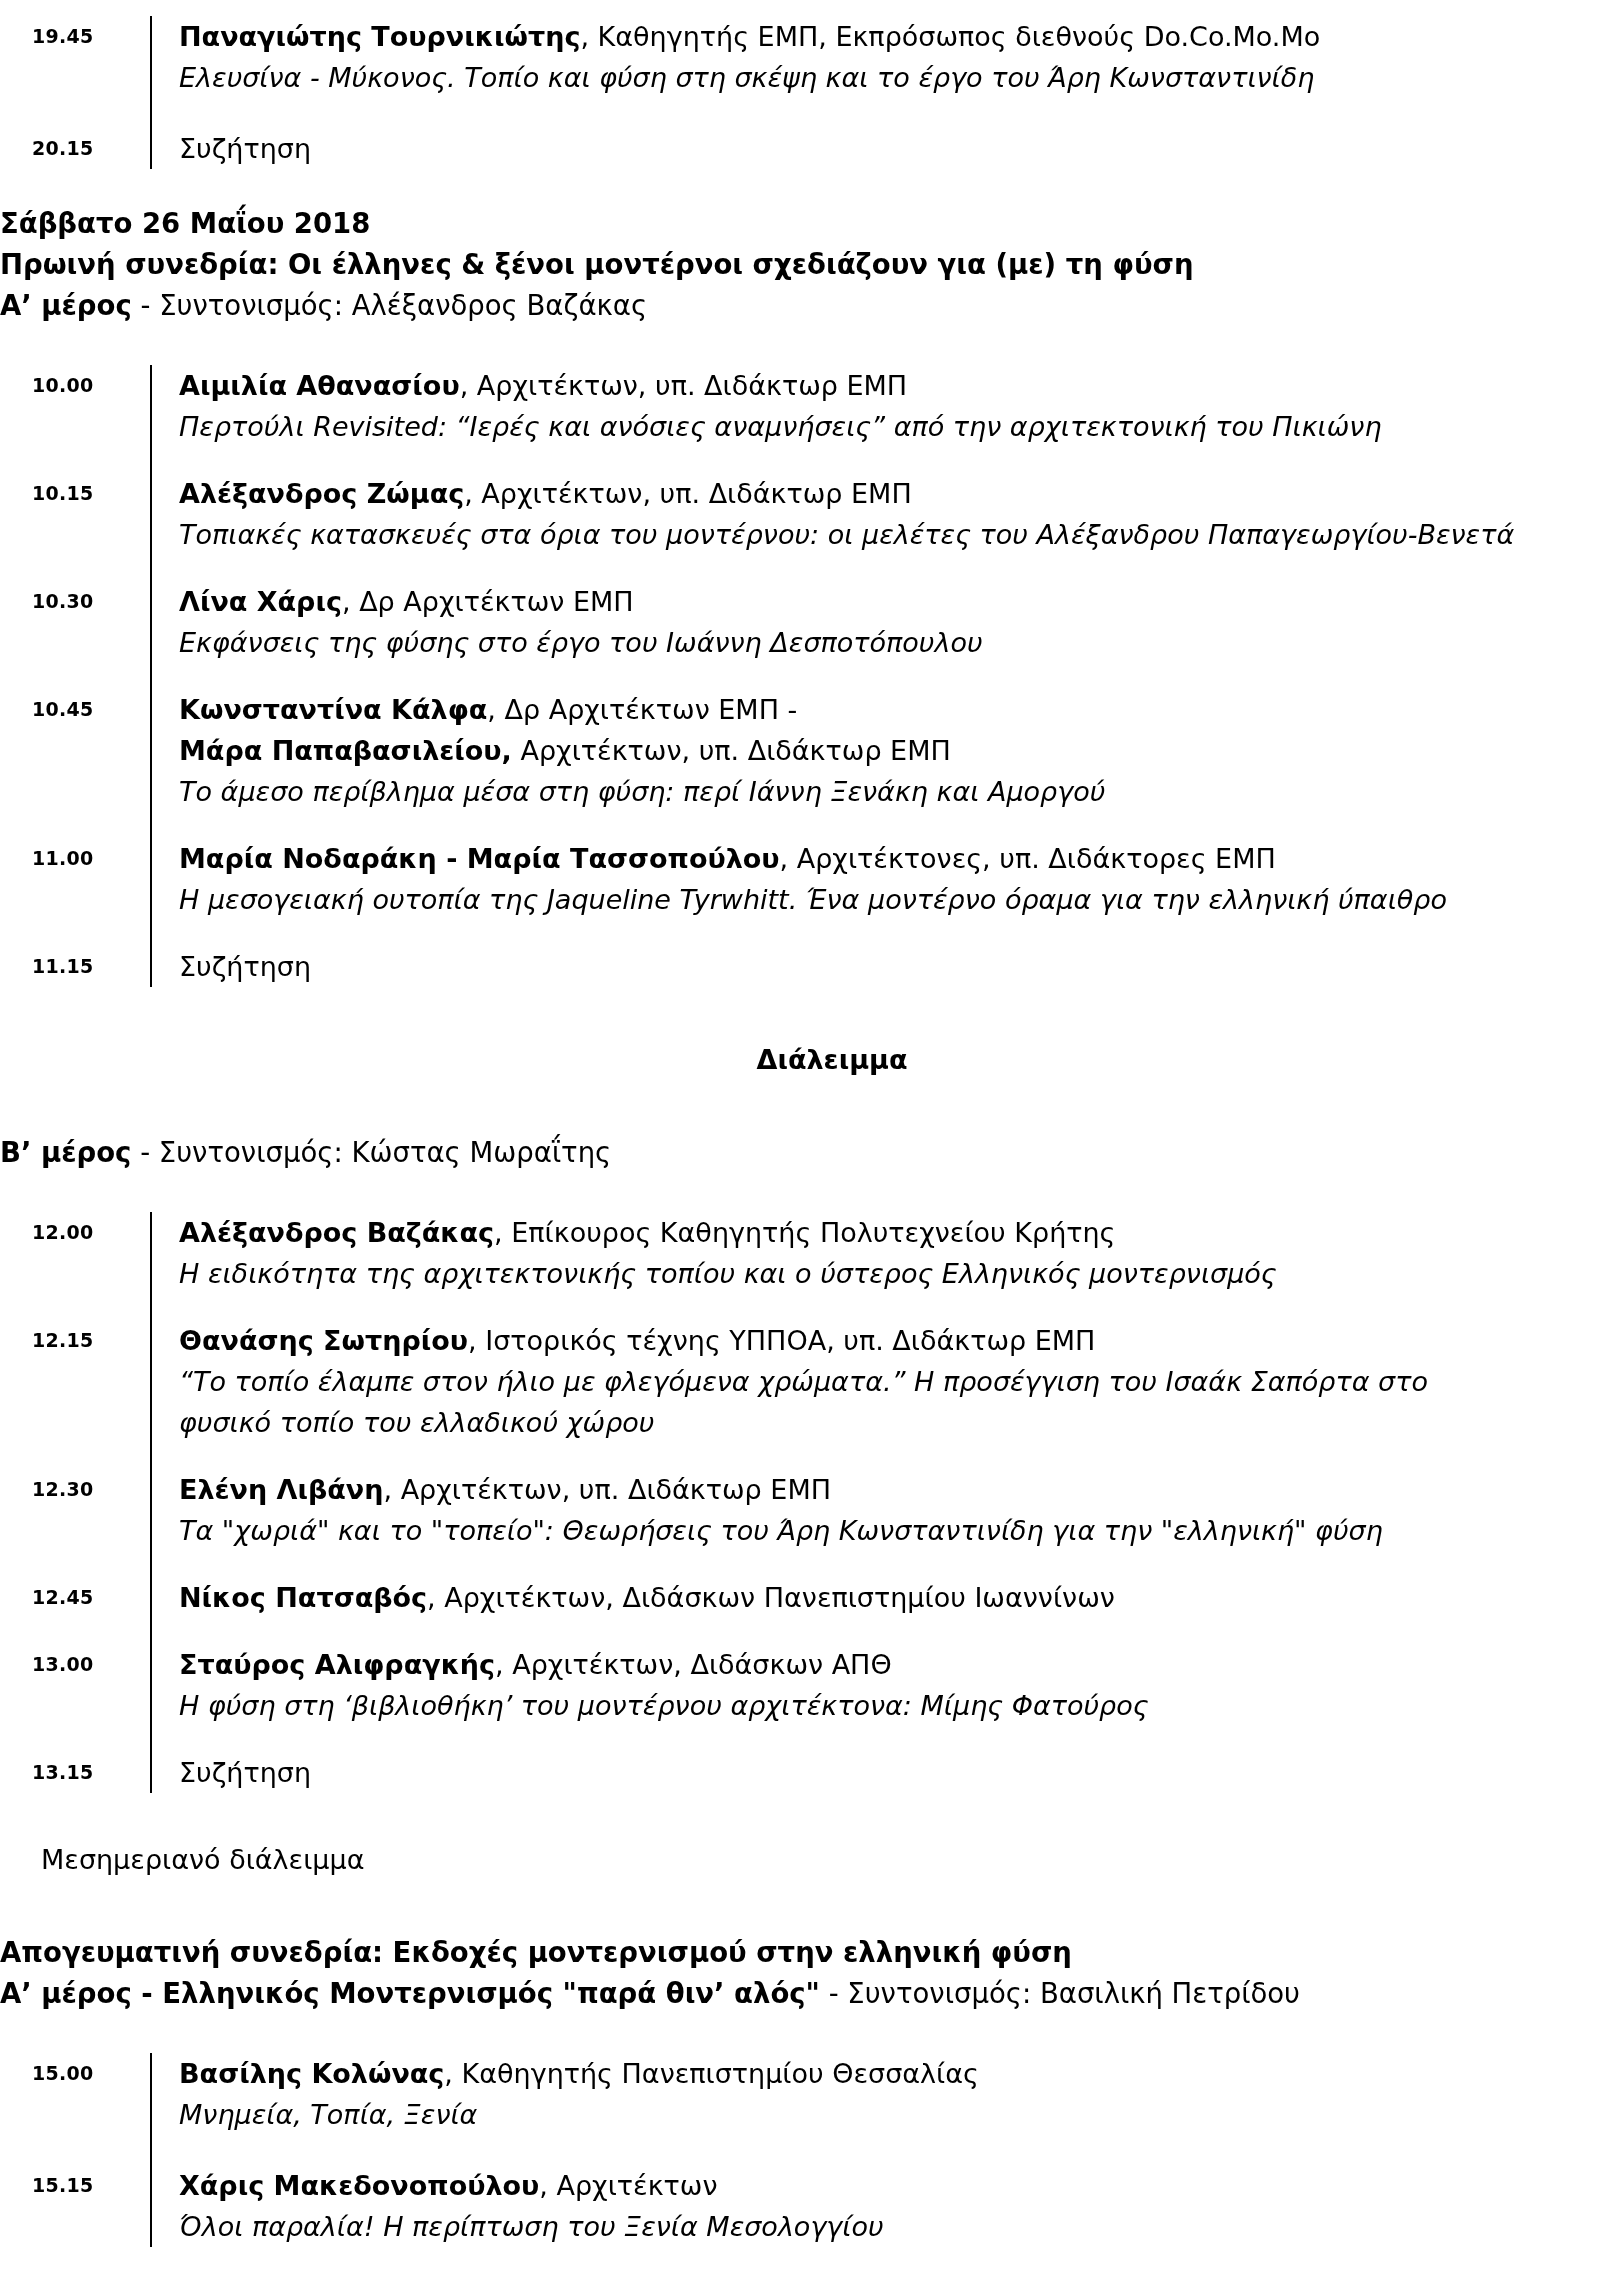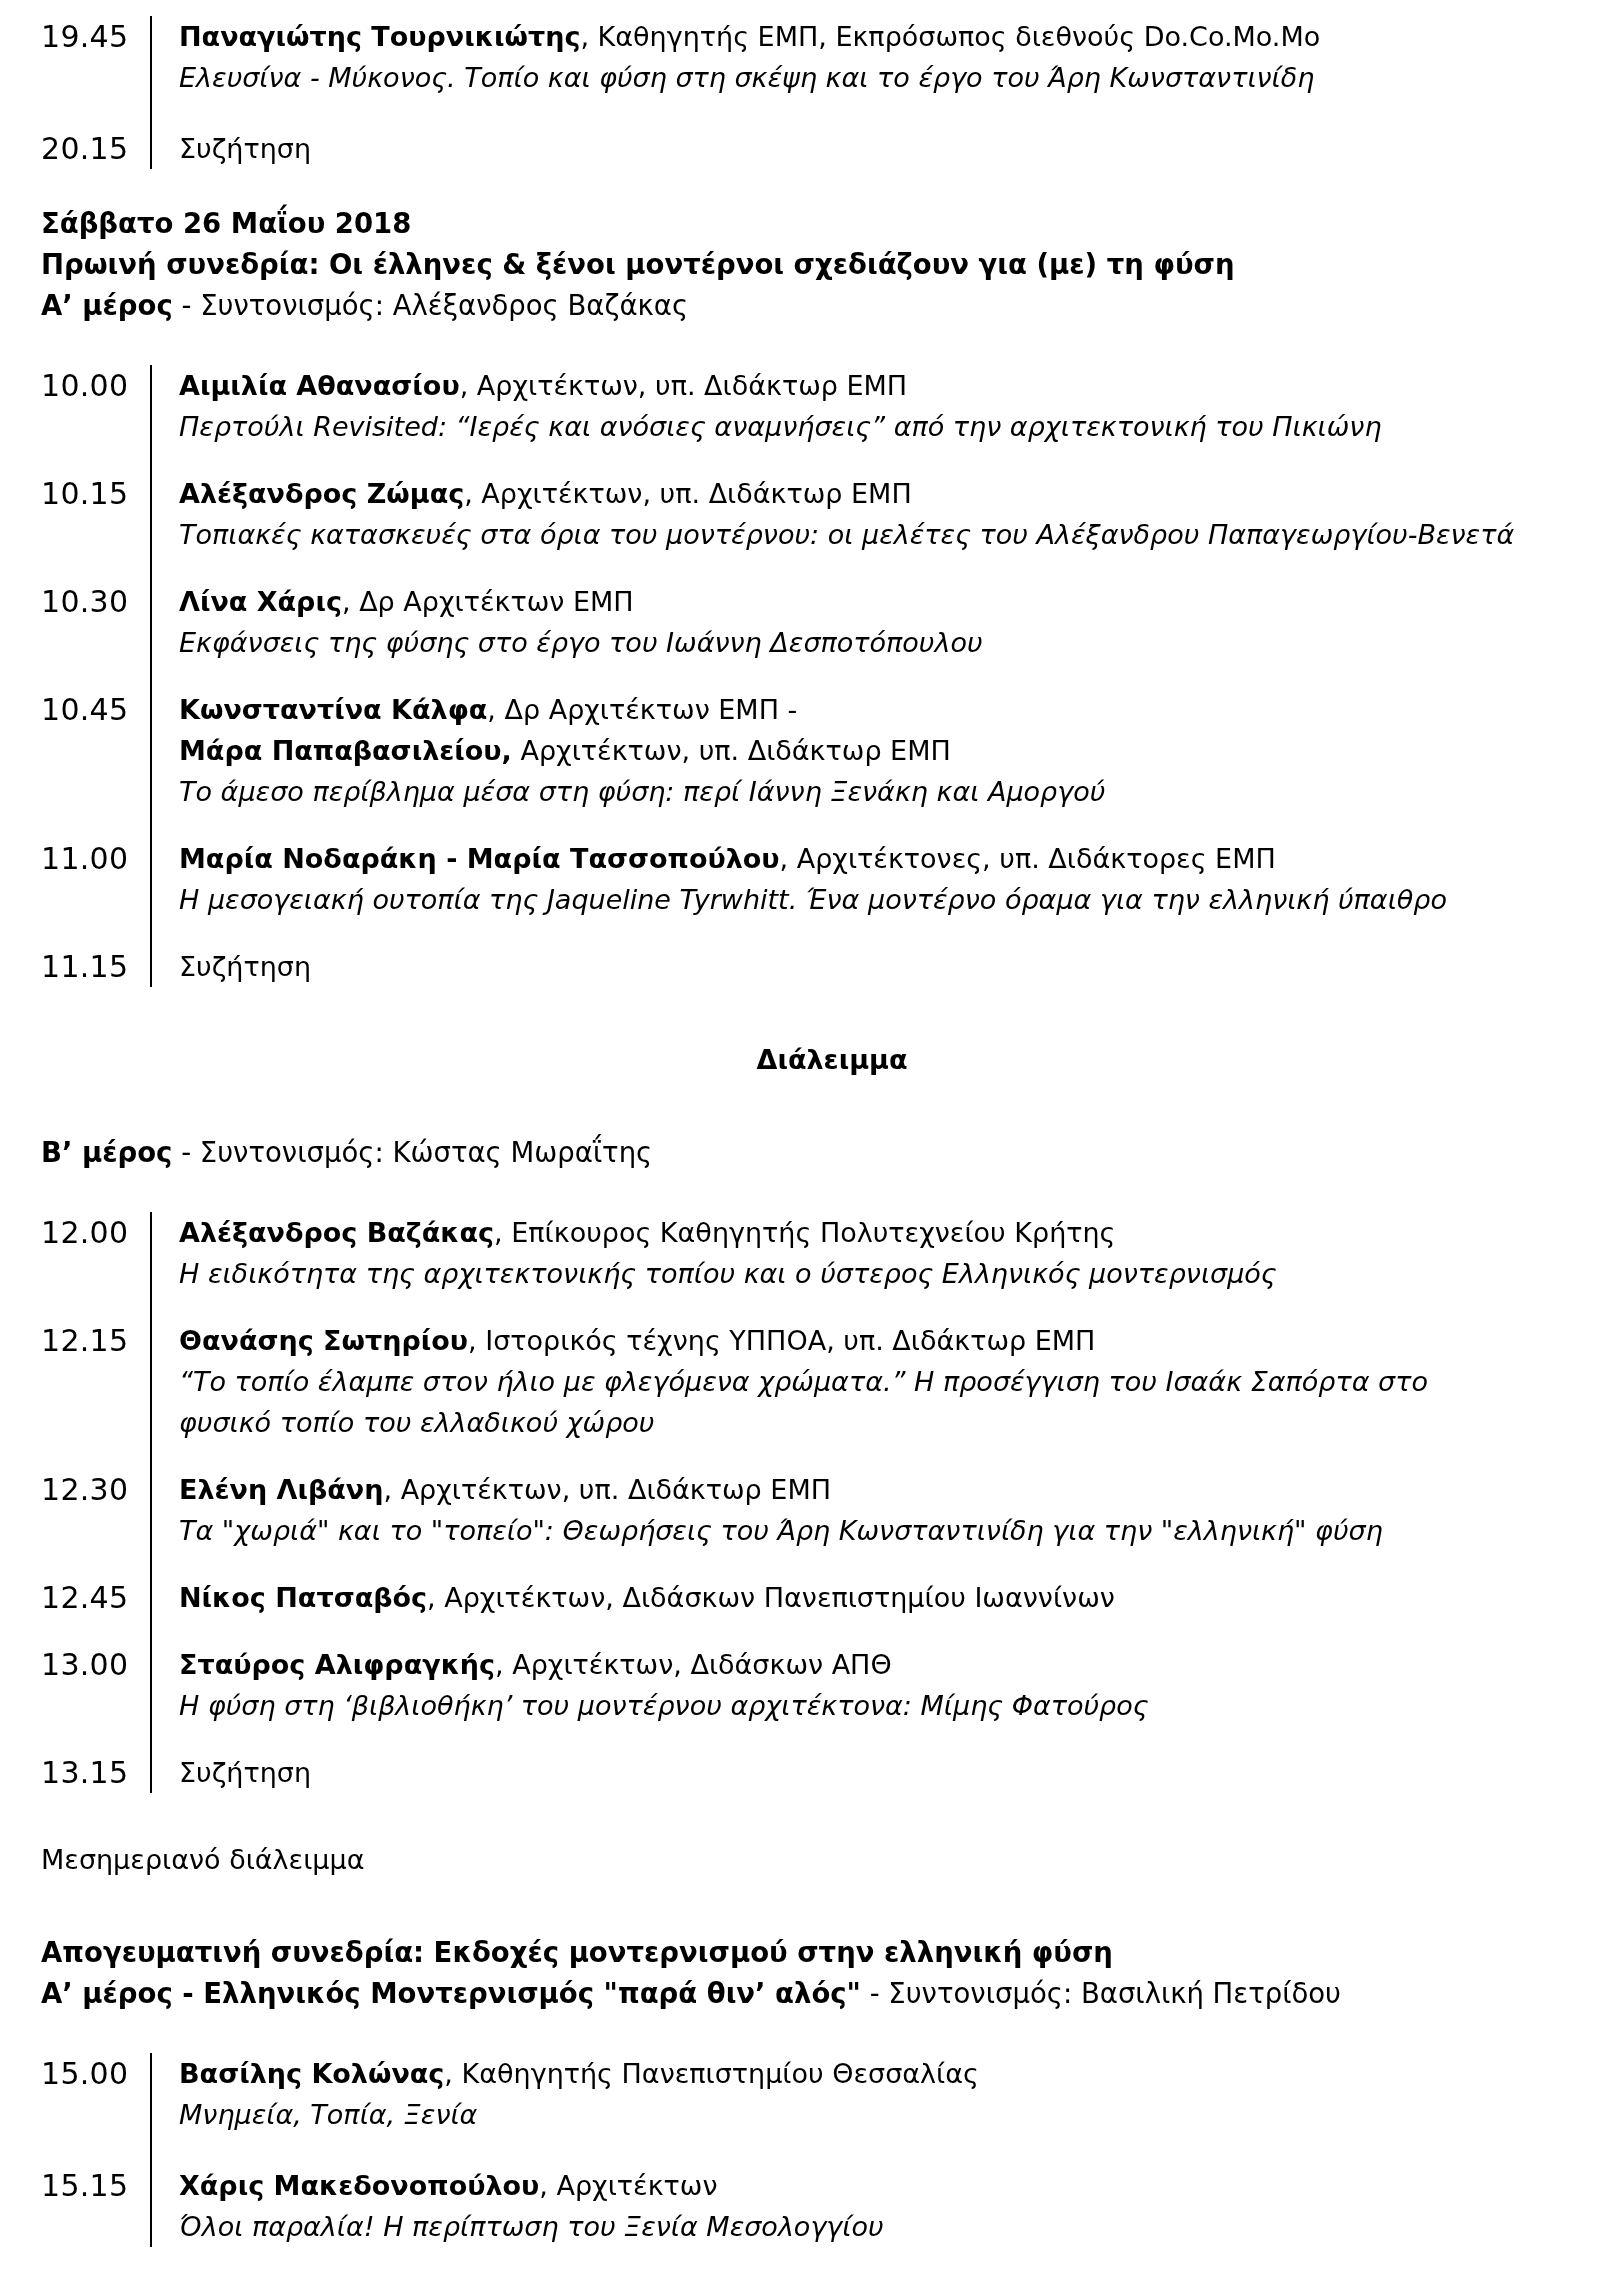--- a/index.html
+++ b/index.html
@@ -44,24 +44,24 @@
   .row {
     display: flex;
     align-items: flex-start;
     box-sizing: border-box;
   }
 
   .time {
     width: 150px;
     flex: 0 0 150px;
     box-sizing: border-box;
-    padding-left: 41px;
-    font-size: 30px;
+    padding-left: 32px;
+    font-size: 19px;
     line-height: 41px;
-    font-weight: 400;
+    font-weight: 700;
     letter-spacing: 0.3px;
     white-space: nowrap;
   }
 
   .entry {
     flex: 1 1 auto;
     box-sizing: border-box;
     padding-left: 29px;
     min-width: 0;
   }
@@ -73,21 +73,20 @@
   }
 
   .speaker { font-weight: bold; }
   .affil   { font-weight: 400; }
   .talk    { font-style: italic; font-weight: 400; }
 
   .plain-row .line { font-weight: 400; }
 
   
   .heading-group {
-    padding-left: 41px;
   }
   .h-line {
     font-size: 27.5px;
     line-height: 41px;
     font-weight: bold;
     white-space: nowrap;
   }
   .h-line .reg { font-weight: 400; }
 
   .standalone {

